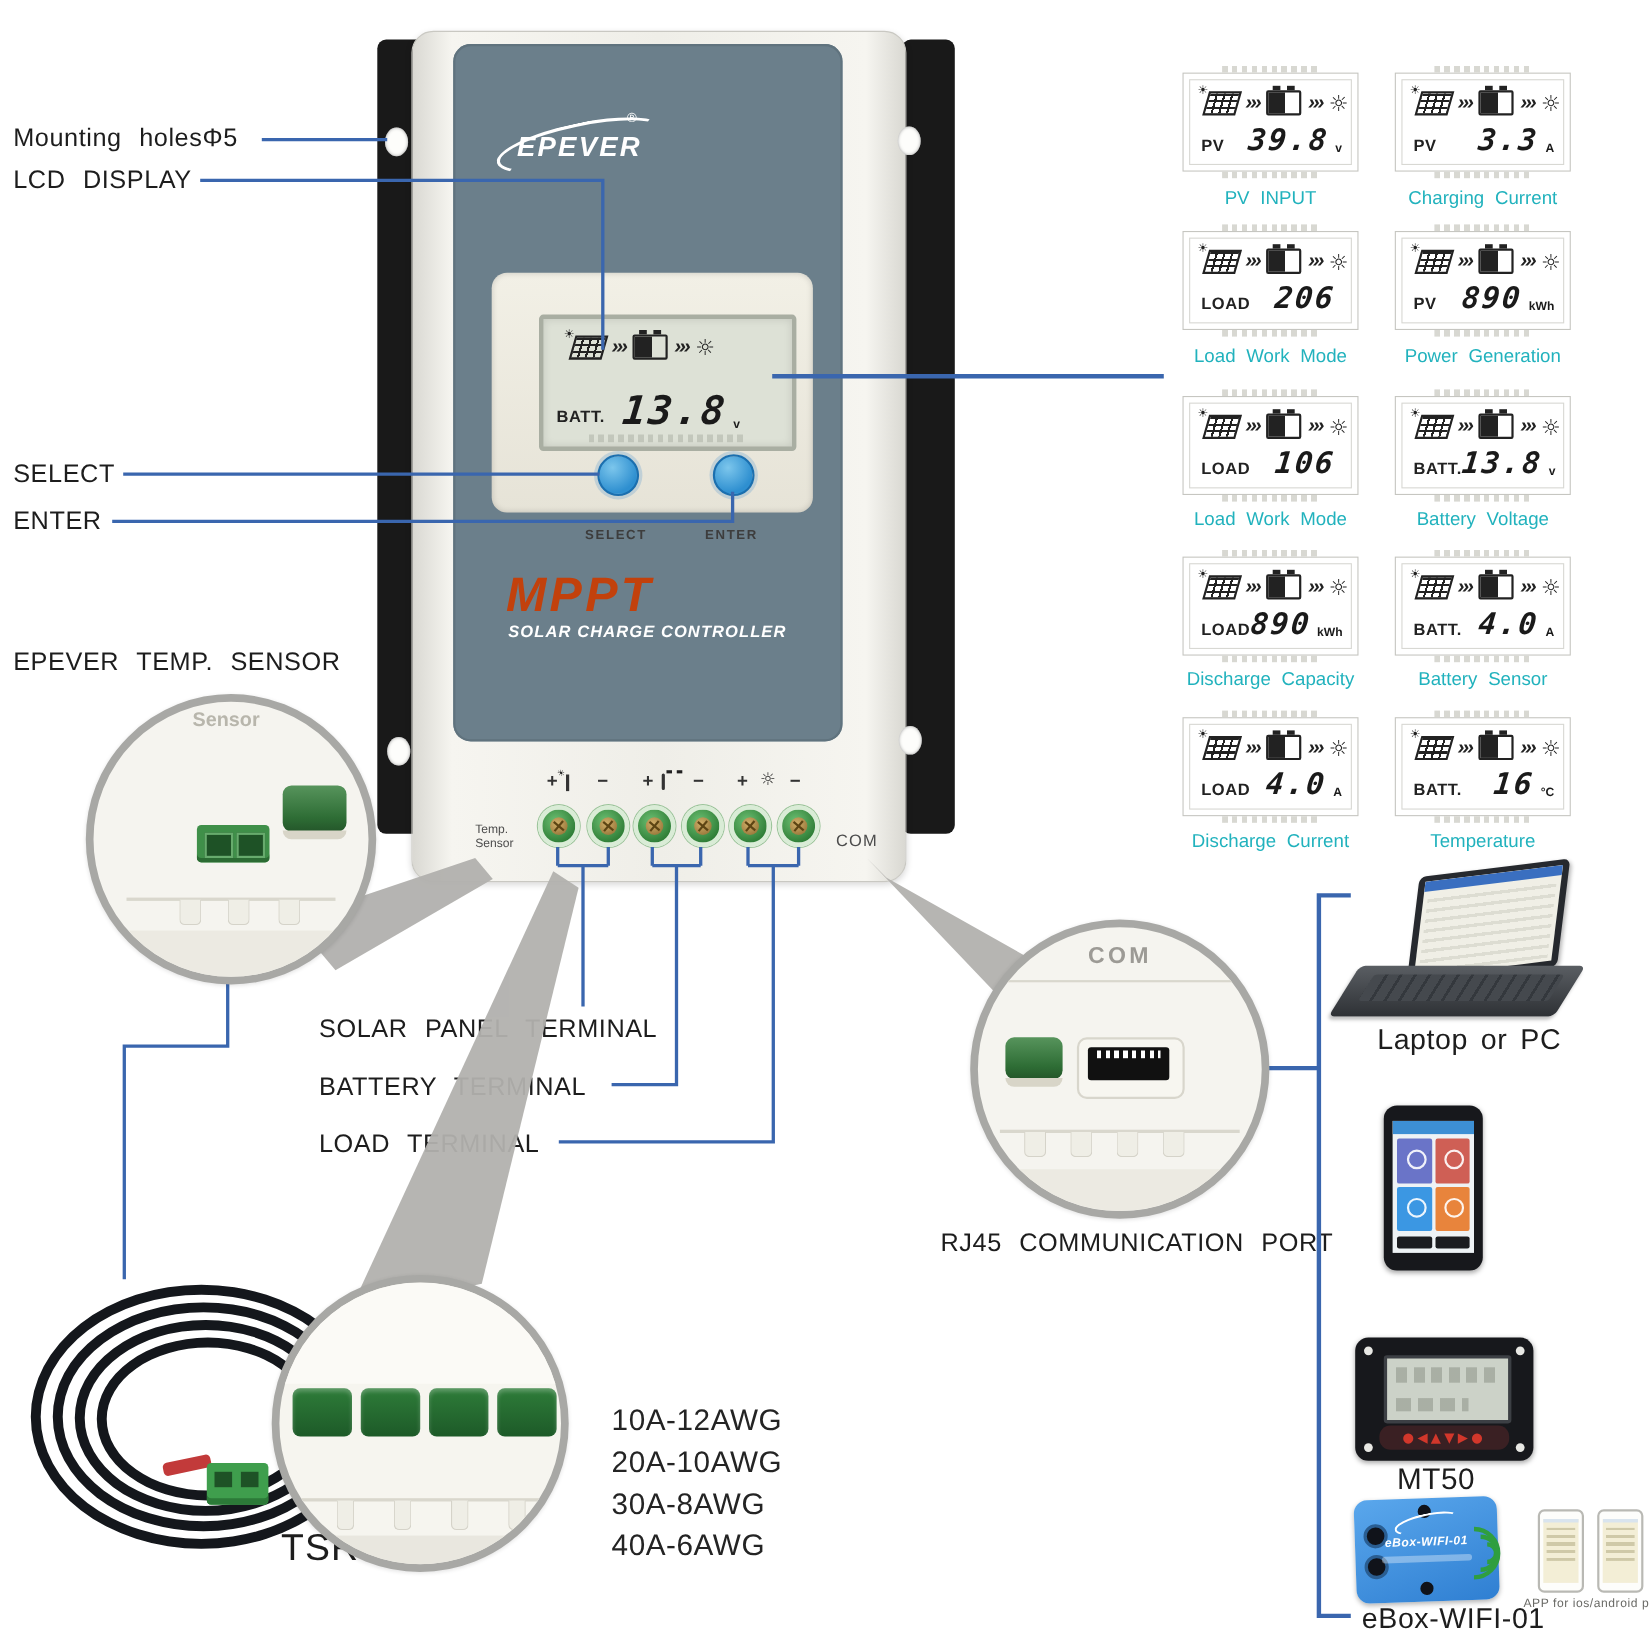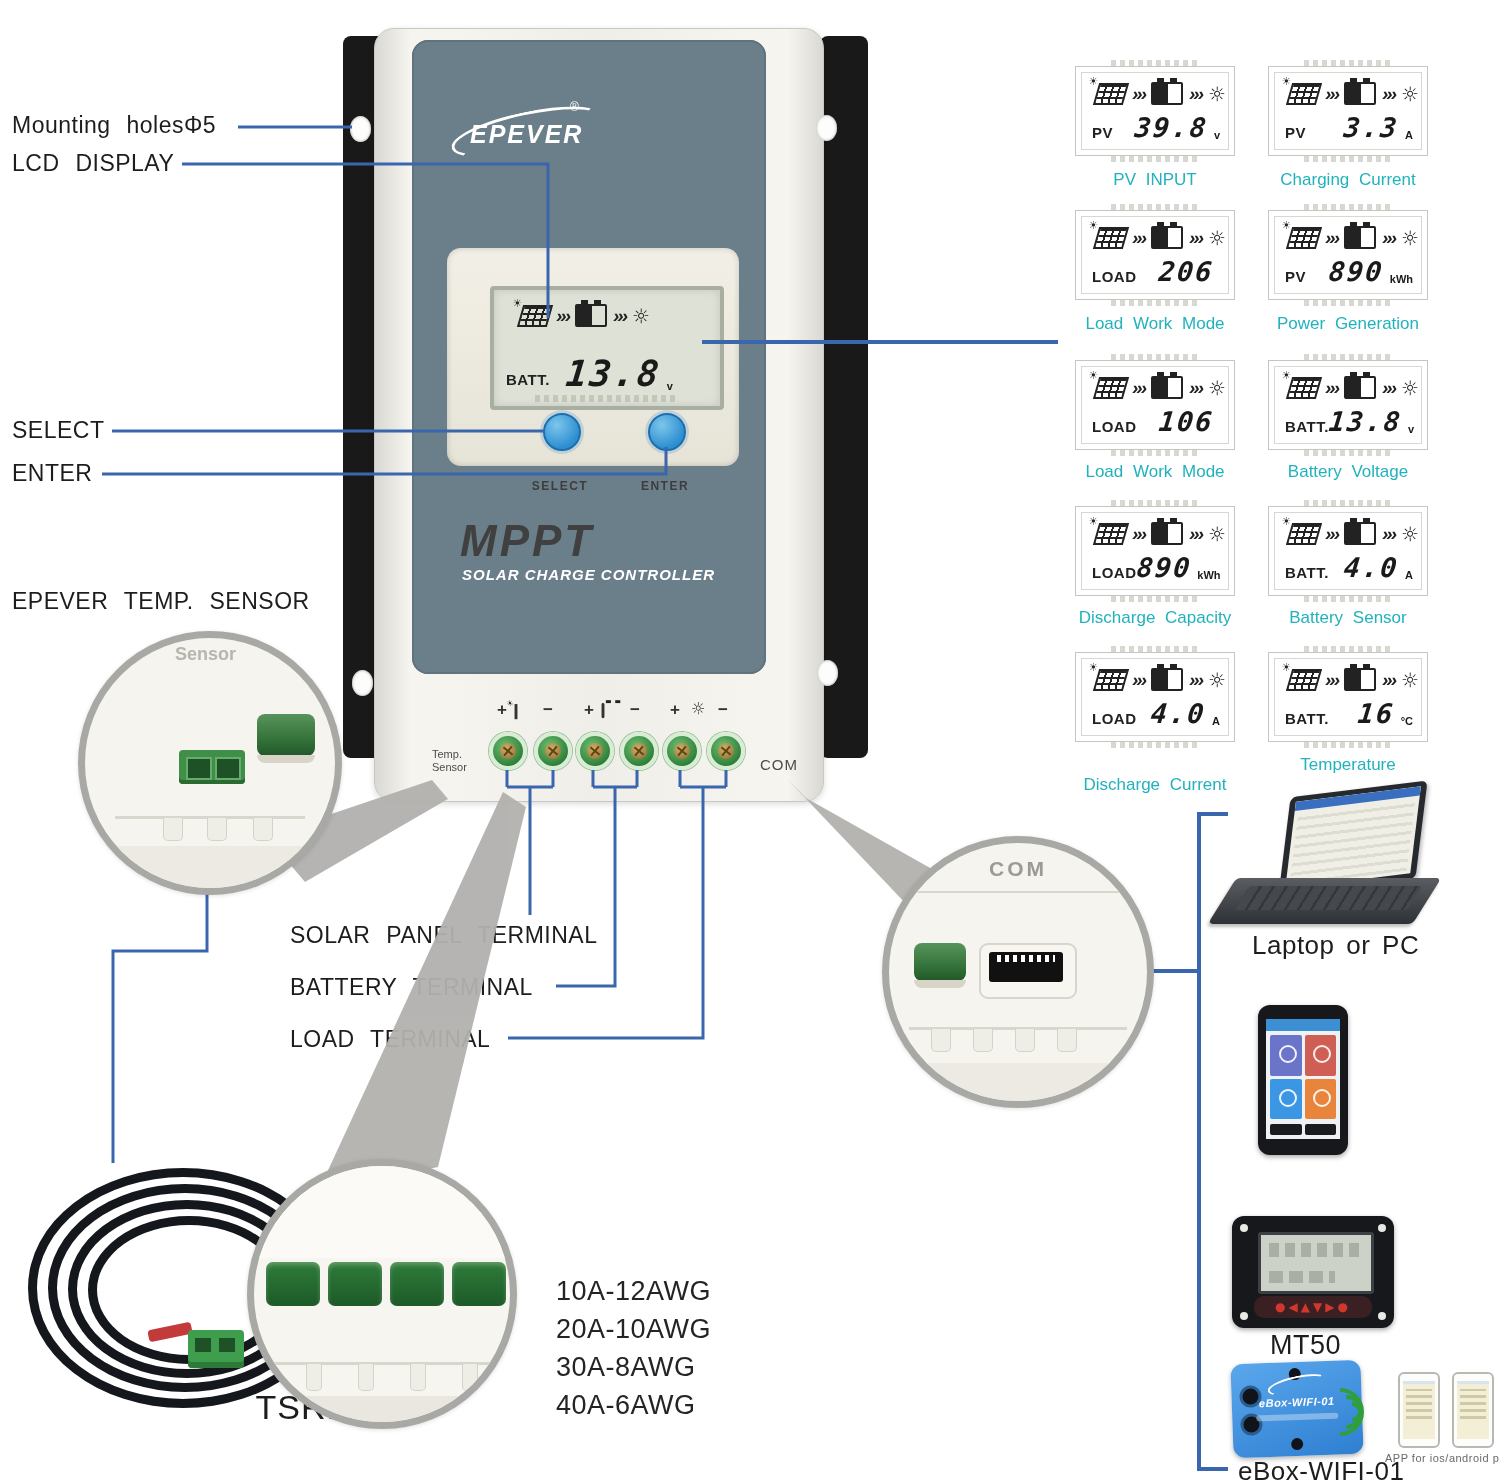--- a/index.html
+++ b/index.html
@@ -53,21 +53,21 @@
   .seg{font-family:"DejaVu Sans Mono",monospace;font-style:italic;font-weight:bold;color:#1a1a1a;
         transform:skewX(-6deg);letter-spacing:2px;line-height:1;}
   .unit{font-size:11px;font-weight:bold;color:#1a1a1a;}
   
   .pushbtn{position:absolute;width:34px;height:34px;border-radius:50%;z-index:5;
         background:radial-gradient(circle at 35% 30%,#7cc6ec,#2e8fd0 70%);
         border:2px solid #1b6faf;box-shadow:0 0 0 3px rgba(120,170,210,.35);}
   .btn-cap{position:absolute;z-index:5;width:80px;text-align:center;font-size:12px;color:#3d3d3d;
         letter-spacing:1.5px;font-weight:bold;}
   #mppt{position:absolute;left:460px;top:516px;z-index:4;font-size:44px;font-style:italic;font-weight:bold;
-        color:#404040;letter-spacing:3px;}
+        color:#c2410c;letter-spacing:3px;}
   #mppt-sub{position:absolute;left:462px;top:566px;z-index:4;font-size:15px;font-style:italic;font-weight:bold;
         color:#fff;letter-spacing:1px;}
   
   .tsign{position:absolute;z-index:5;font-size:17px;font-weight:bold;color:#333;}
   .ticon{position:absolute;z-index:5;transform:scale(.72);transform-origin:center;}
   .term{position:absolute;z-index:5;width:30px;height:30px;border-radius:50%;
         background:radial-gradient(circle at 40% 35%,#6cbf72,#2e7d36 75%);
         border:4px solid #d9ecd6;box-shadow:0 0 0 1px #9bc49a;}
   .term .screw{position:absolute;left:7px;top:7px;width:16px;height:16px;border-radius:50%;
         background:radial-gradient(circle at 40% 35%,#d2b06a,#8a6a2f);
@@ -270,20 +270,21 @@
   <div class="dev-small" style="left:760px;top:756px;font-size:15px;letter-spacing:1px;">COM</div>
 
   <div class="lbl" style="left:12px;top:112px;">Mounting holesΦ5</div>
   <div class="lbl" style="left:12px;top:150px;">LCD DISPLAY</div>
   <div class="lbl" style="left:12px;top:417px;">SELECT</div>
   <div class="lbl" style="left:12px;top:460px;">ENTER</div>
   <div class="lbl" style="left:12px;top:588px;">EPEVER TEMP. SENSOR</div>
   <div class="lbl" style="left:290px;top:922px;">SOLAR PANEL TERMINAL</div>
   <div class="lbl" style="left:290px;top:974px;">BATTERY TERMINAL</div>
   <div class="lbl" style="left:290px;top:1026px;">LOAD TERMINAL</div>
+  <div class="lbl" style="left:855px;top:1116px;">RJ45 COMMUNICATION PORT</div>
 
   <div class="zoomc" style="left:78px;top:631px;width:250px;height:250px;">
     <div style="position:absolute;left:90px;top:6px;font-size:18px;color:#b8b6ac;font-weight:bold;">Sensor</div>
     <div class="greenbtn" style="left:172px;top:76px;width:58px;height:42px;"></div>
     <div class="gterm" style="left:94px;top:112px;width:66px;height:34px;">
       <div class="port" style="left:7px;"></div>
         <div class="port" style="left:36px;"></div>
     </div>
     <div class="edgeline" style="left:30px;top:178px;width:190px;"></div>
     <div class="tab" style="left:78px;top:180px;"></div>
@@ -486,21 +487,21 @@
           <span class="chev"></span>
           <span class="ic-bulb">☼</span>
         </div>
     <div class="row2">
           <span class="tagtxt">LOAD</span>
           <span class="seg">4.0</span>
           <span class="unit">A</span>
         </div>
       </div>
   </div>
-  <div class="cap" style="left:1060px;top:755px;margin-top:20px;">Discharge Current</div>
+  <div class="cap" style="left:1060px;top:755px;">Discharge Current</div>
   <div class="lcdbox" style="left:1268px;top:652px;">
     <div class="lcd-inner">
         <div class="icons">
           <span class="ic-pv"></span>
           <span class="chev"></span>
           <span class="ic-batt"></span>
           <span class="chev"></span>
           <span class="ic-bulb">☼</span>
         </div>
     <div class="row2">

